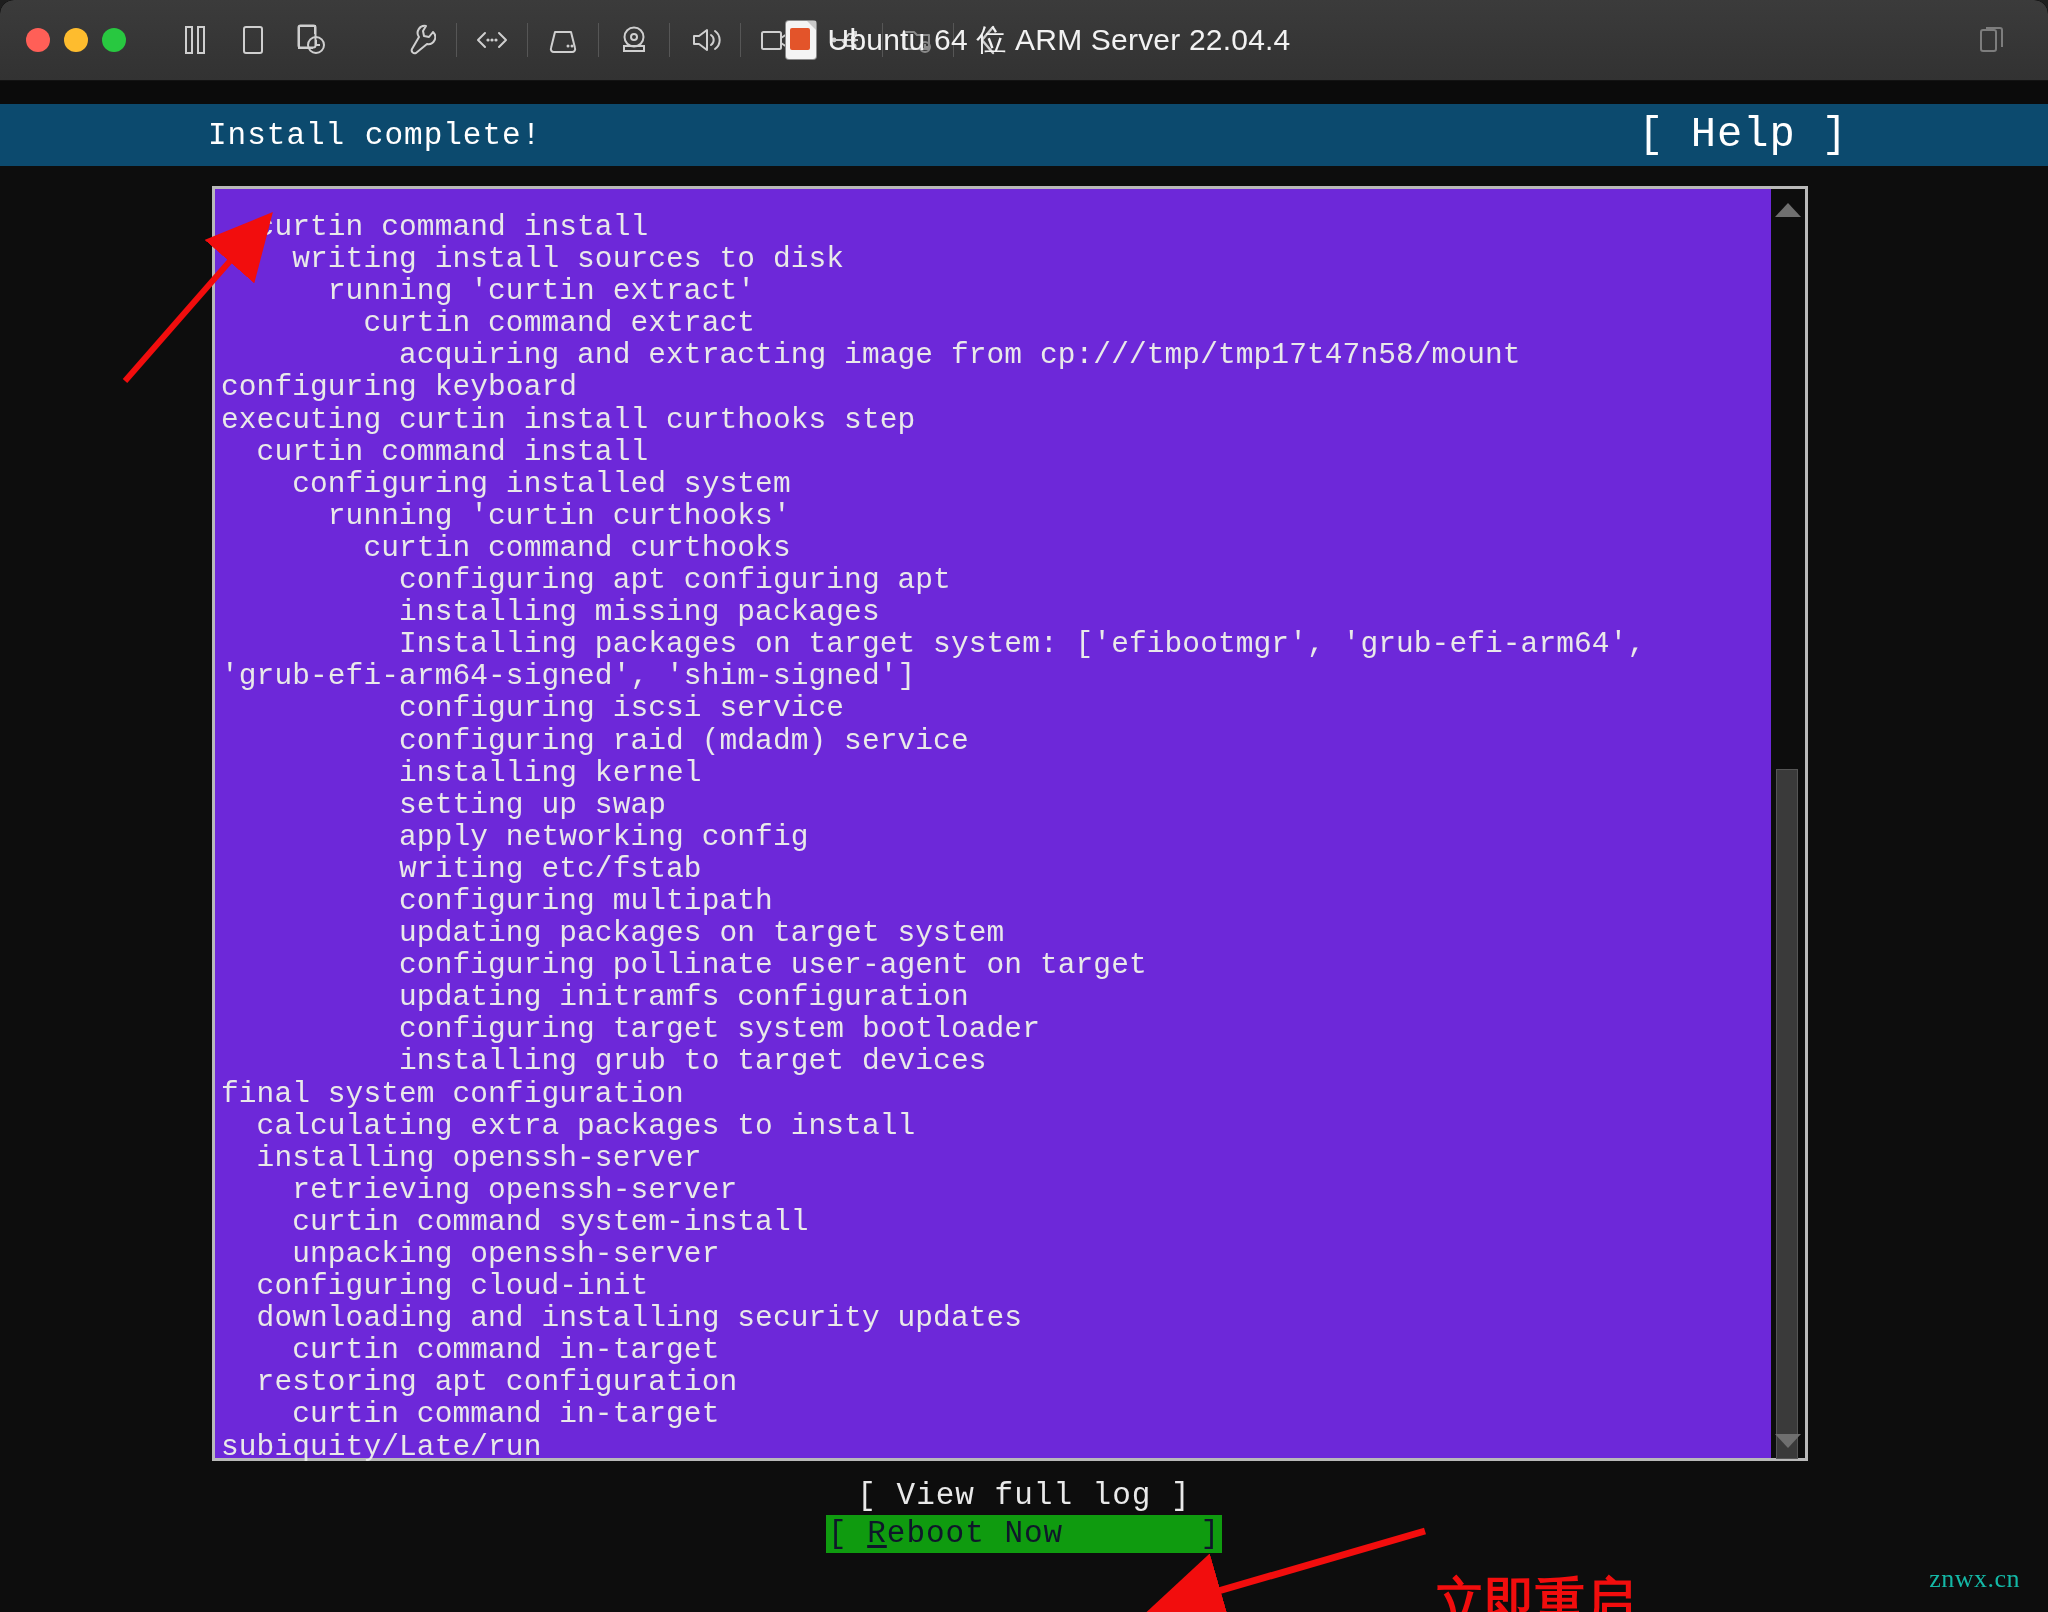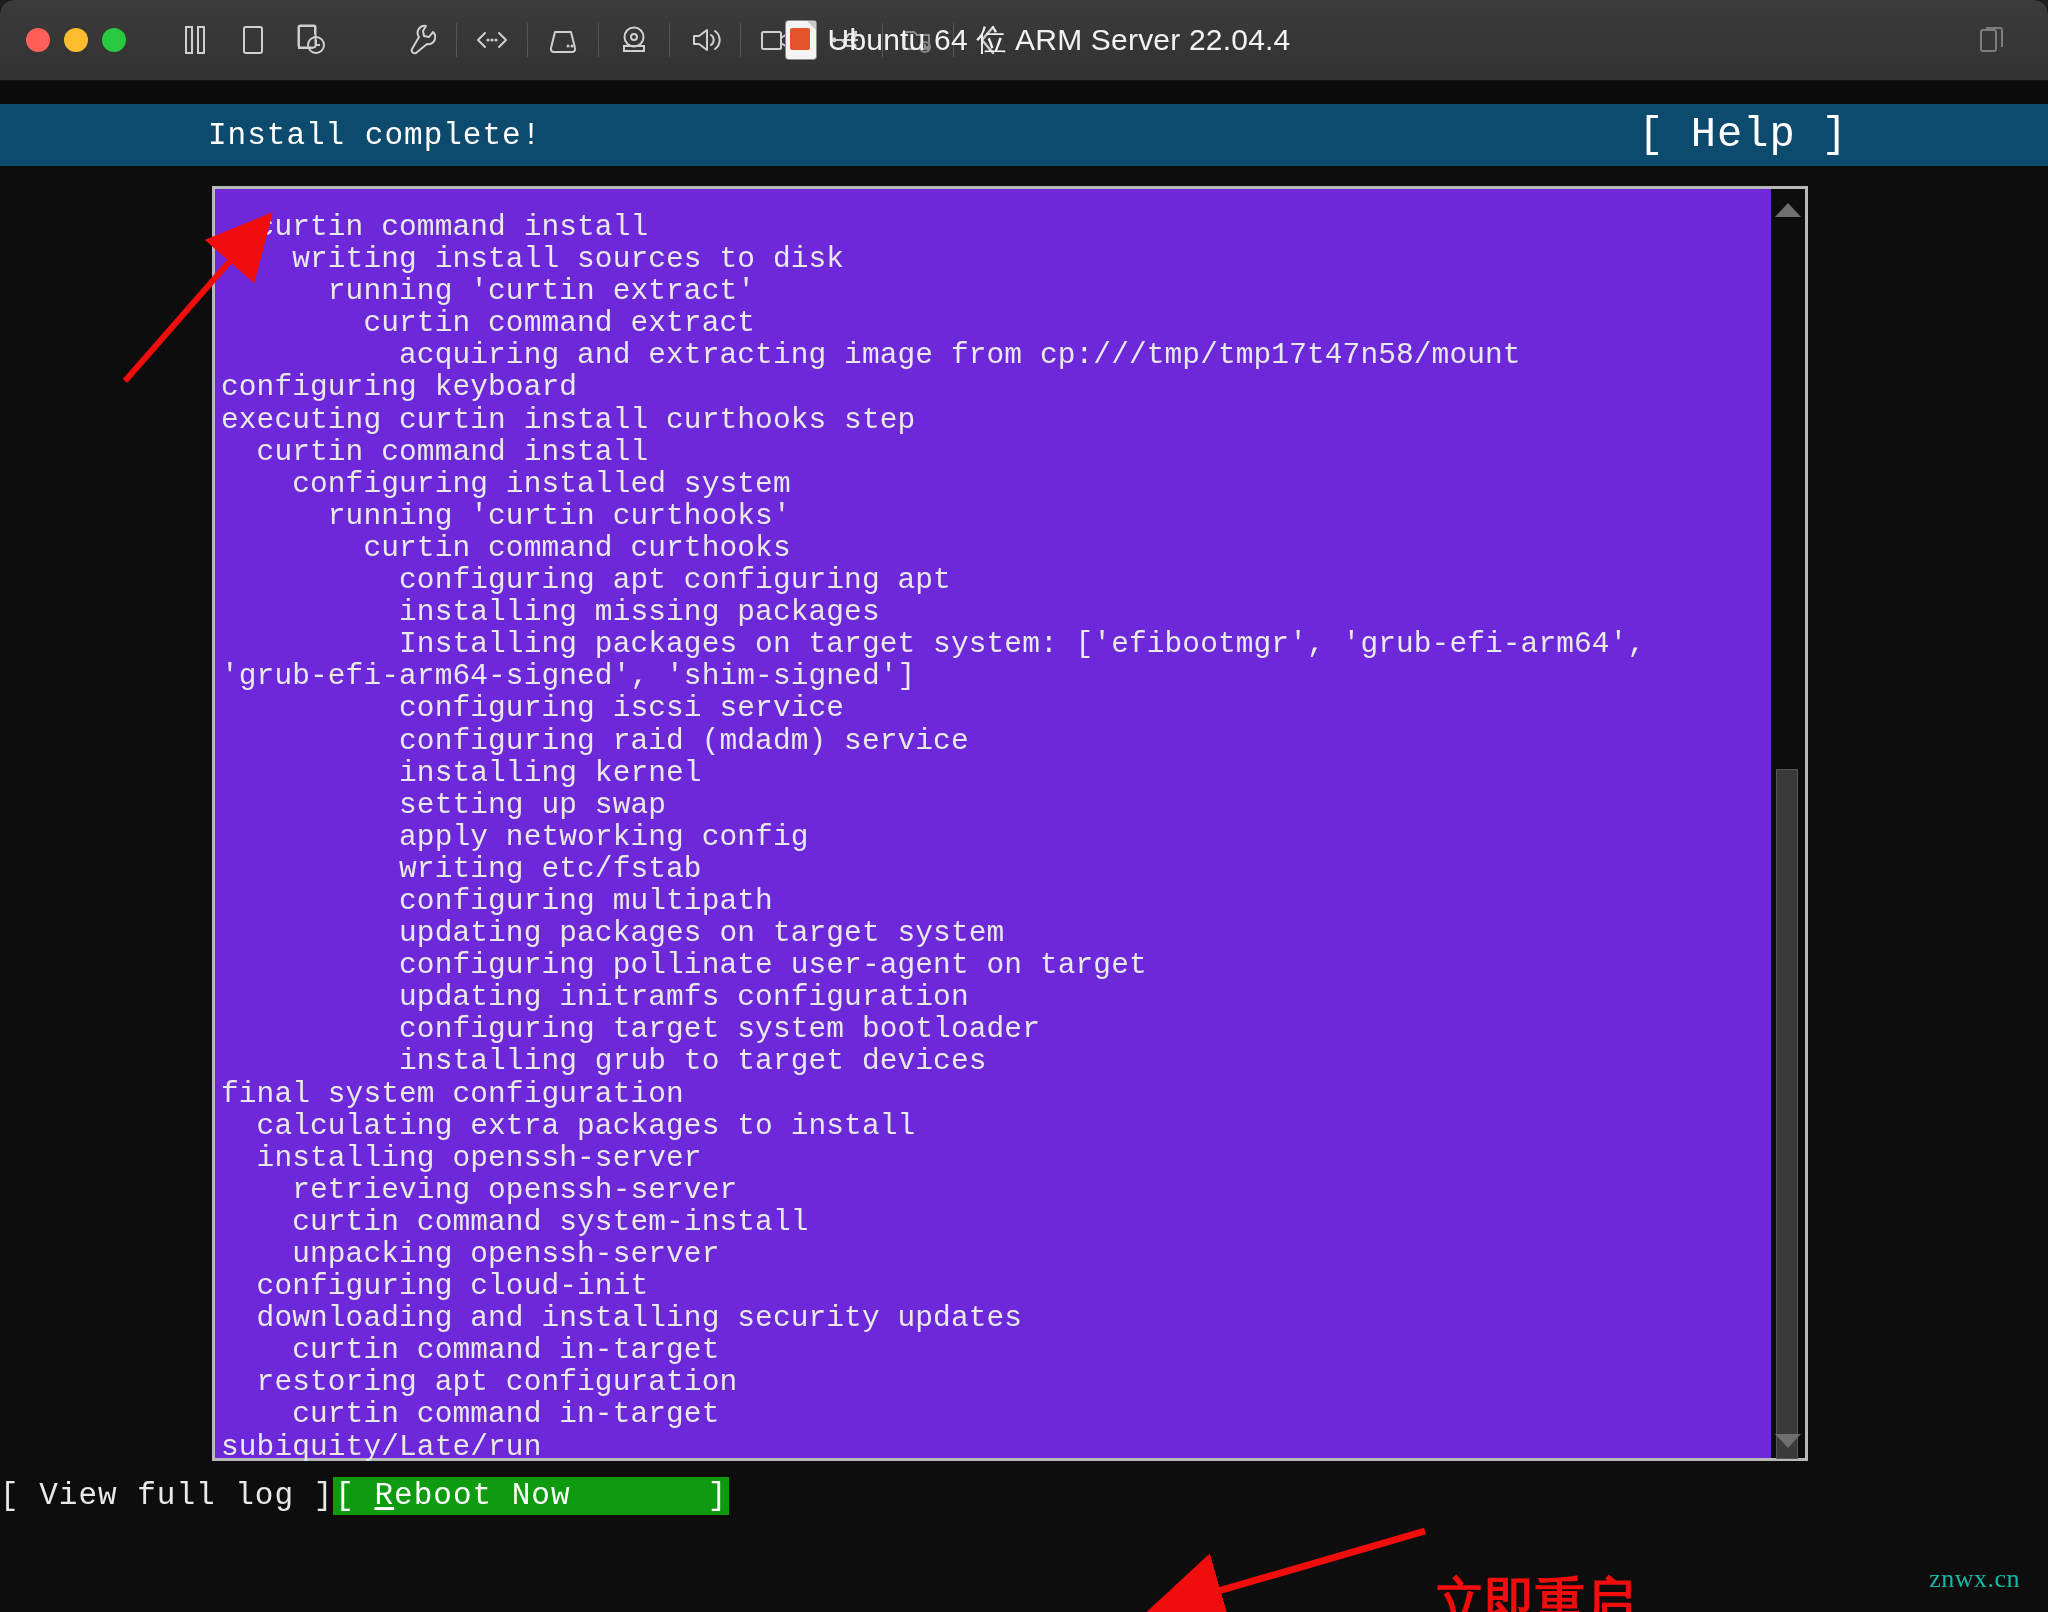--- a/index.html
+++ b/index.html
@@ -101,29 +101,29 @@
   #sb-up{top:14px;border-width:0 13px 14px 13px;border-color:transparent transparent #6f6f6f transparent;}
   #sb-down{bottom:10px;border-width:14px 13px 0 13px;border-color:#6f6f6f transparent transparent transparent;}
   #sb-thumb{
     position:absolute;left:5px;width:22px;top:580px;height:690px;
     background:#3a3a3a;border:1px solid #555;box-sizing:border-box;
   }
 
   
   #buttons{
     position:absolute;left:0;top:1396px;width:2048px;
-    display:flex;align-items:center;
+    display:flex;flex-direction:column;align-items:center;
   }
   .btn{
     font-family:"Liberation Mono", monospace;font-size:31px;white-space:pre;
     letter-spacing:1px;line-height:38px;
   }
   #btn-viewlog{color:#e9e9e9;}
   #btn-reboot{
-    color:#ffffff;background:#0f9b0f;padding:0 2px;
+    color:#0f172a;background:#0f9b0f;padding:0 2px;
   }
   #btn-reboot u{text-decoration:underline;text-underline-offset:3px;}
 
   
   .anno-text{
     position:absolute;color:#f20d0d;font-family:"Liberation Sans", sans-serif;
     font-weight:700;white-space:nowrap;
   }
   #anno-wait{left:110px;top:330px;font-size:46px;}
   #anno-reboot{left:1435px;top:1487px;font-size:50px;}

